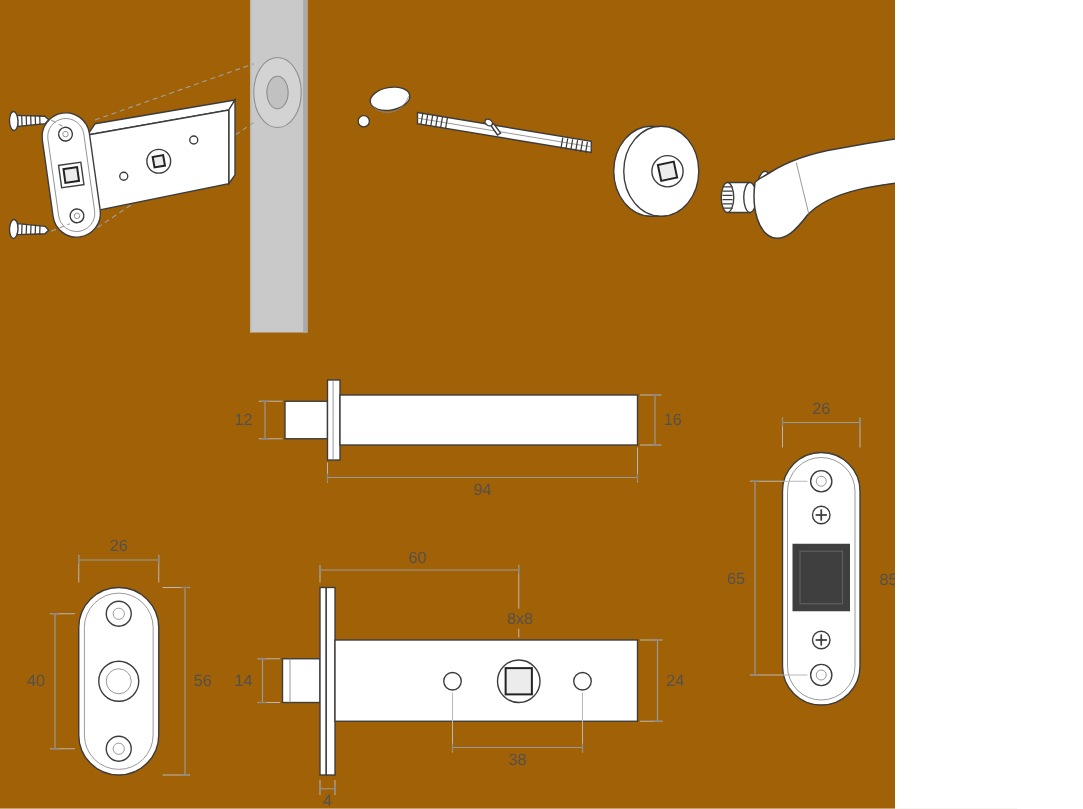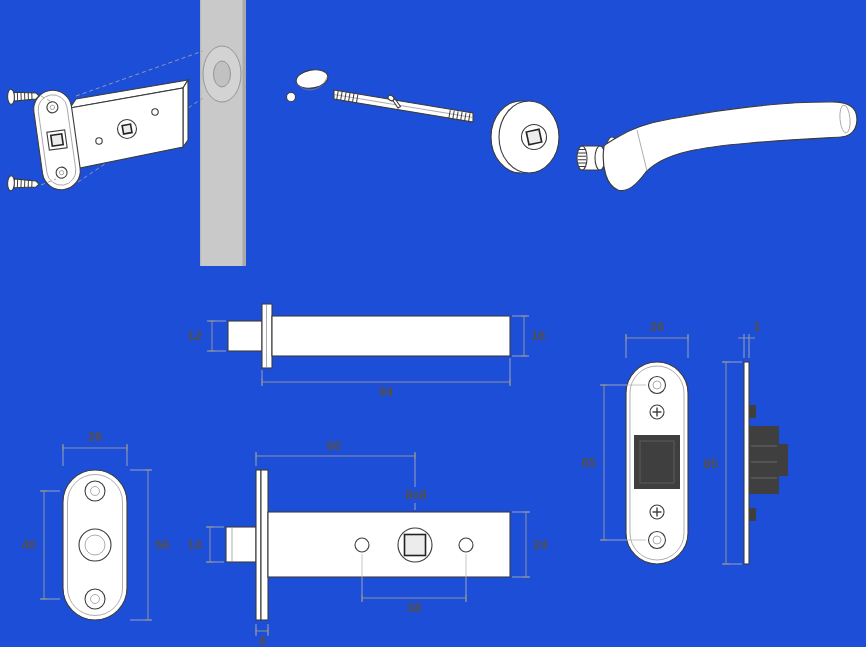--- a/index.html
+++ b/index.html
@@ -1,17 +1,17 @@
 <!DOCTYPE html>
 <html><head>
 <meta charset="utf-8">
 <style>
   html,body{margin:0;padding:0;background:#ffffff;}
-  #stage{position:relative;width:866px;height:647px;background:#1d4ed8;overflow:hidden;
-         font-family:"Liberation Sans",sans-serif;font-weight:bold;}
+  #stage{position:relative;width:716px;height:647px;background:#a16207;overflow:hidden;
+         font-family:"Liberation Sans",sans-serif;}
   svg{display:block;}
   .outline{fill:#ffffff;stroke:#3c3c3c;stroke-width:1.1;}
   .outline2{fill:#ffffff;stroke:#3c3c3c;stroke-width:1.2;}
   .thin{fill:none;stroke:#8a8a8a;stroke-width:0.7;}
   .dark{stroke:#232323;stroke-width:1.6;fill:#ececec;}
   .fillblock{fill:#3f3f3f;stroke:none;}
   .dim{stroke:#9a9a9a;stroke-width:0.9;fill:none;}
   .ext{stroke:#b8b8b8;stroke-width:0.8;fill:none;}
   .dash{stroke:#9f9f9f;stroke-width:0.9;stroke-dasharray:4 3;fill:none;}
   .serr{stroke:#3c3c3c;fill:none;}

